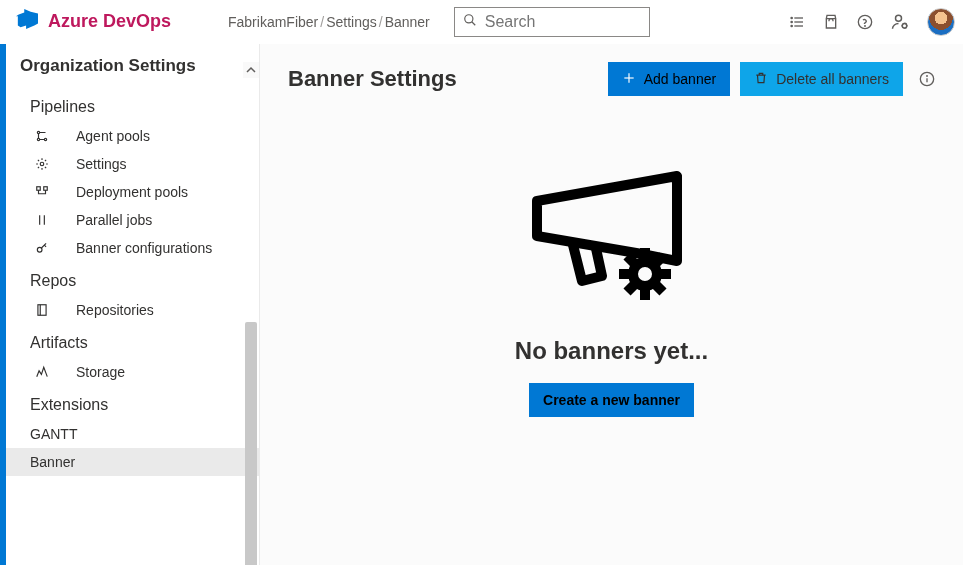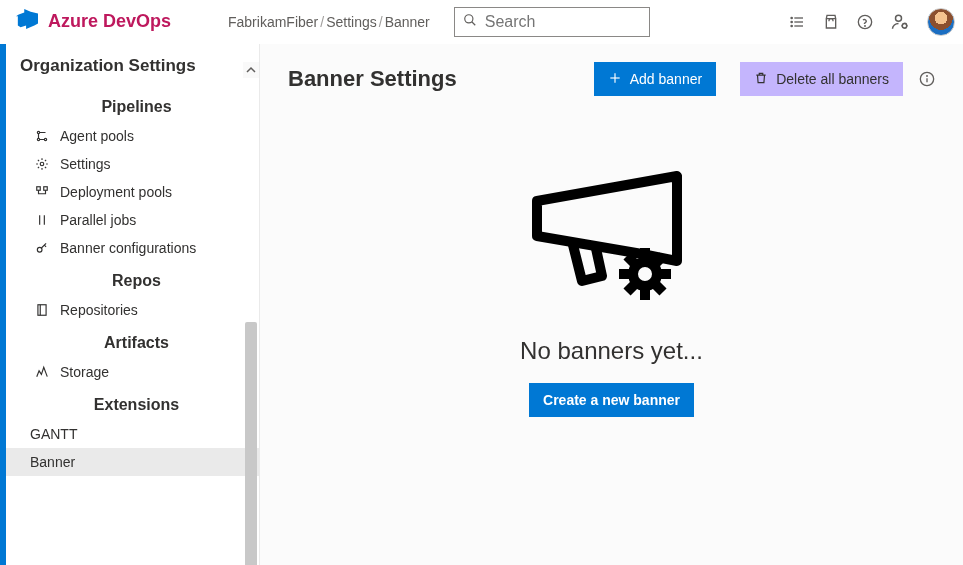--- a/index.html
+++ b/index.html
@@ -14,39 +14,39 @@
   .search input { border: none; outline: none; font-size: 16px; width: 100%; }
   .topbar-spacer { flex: 1; }
   .topbar-icons { display: flex; align-items: center; gap: 18px; color: #605e5c; }
   .topbar-icons .ticon { cursor: pointer; display:flex; align-items:center; justify-content:center; }
   .avatar { width: 28px; height: 28px; border-radius: 50%; background: radial-gradient(circle at 50% 35%, #f4c28f 0 30%, #8b4f2f 30% 55%, #1b6ec2 55% 100%); border: 1px solid #ccc; cursor: pointer; }
   .body { display: flex; height: calc(100% - 44px); }
   .leftrail { width: 6px; background: #0078d4; }
   .sidebar { width: 254px; border-right: 1px solid #eaeaea; display:flex; flex-direction:column; position: relative; }
   .sidebar-inner { flex:1; overflow:hidden; }
   .sidebar h1 { font-size: 17px; font-weight: 600; padding: 12px 16px 12px 14px; }
-  .group-title { font-size: 16px; font-weight: 700; padding: 10px 16px 6px 24px; text-align: center; }
-  .navitem { display:flex; align-items:center; gap: 10px; padding: 6px 8px 6px 28px; cursor:pointer;text-align:right; }
+  .group-title { font-size: 16px; font-weight: 400; padding: 10px 16px 6px 24px; }
+  .navitem { display:flex; align-items:center; gap: 26px; padding: 6px 8px 6px 28px; cursor:pointer;text-align:right; }
   .navitem.plain { padding-left: 24px; }
   .navitem.selected { background:#eaeaea; }
   .navitem .icon { width:16px; display:flex; justify-content:center; color:#323130; }
   .scroll-track { position:absolute; right:0; top:18px; bottom:0; width:16px; }
   .scroll-up { width:16px; height:16px; display:flex; align-items:center; justify-content:center; color:#605e5c; background:#f9f9f9;}
   .scroll-thumb { position:absolute; top:260px; width:12px; left:2px; height:260px; background:#c8c8c8; border-radius:2px; }
   .main { flex:1; background:#fbfbfb; padding: 18px 28px; position:relative; }
   .pagehead { display:flex; align-items:center; }
   .pagehead h2 { font-size: 22px; font-weight: 600; }
   .pagehead .spacer { flex:1; }
   .btn { display:inline-flex; align-items:center; gap:8px; height:34px; padding: 0 14px; font-size:14px; border:none; cursor:pointer; }
-  .btn-primary { background:#0078d4; color:#ffffff; }
-  .btn-secondary { background:#c4b5fd; color:#323130; margin-left:24px; }
+  .btn-primary { background:#0078d4; color:#000000; }
+  .btn-secondary { background:#0ea5e9; color:#323130; margin-left:10px; }
   .info-icon { margin-left:16px; color:#605e5c; display:inline-flex; align-items:center; cursor:pointer; }
   .empty { display:flex; flex-direction:column; align-items:center; margin-top:70px; }
   .empty svg { width:170px; height:150px; }
-  .empty h3 { font-size:24px; font-weight:400; margin-top:18px; }
+  .empty h3 { font-size:24px; font-weight:700; margin-top:18px; }
   .empty .btn { margin-top:18px; font-weight:600; }
 </style>
 </head>
 <body>
 
 <div class="topbar">
   <div class="brand">
     <span>
       <svg viewBox="0 0 24 24" fill="#0078d4">
           <path d="M0 9l3-2 6-2V1l7 3 8 2v11l-4 2-9 4v-4l-6 2-3-2V9z"></path>

